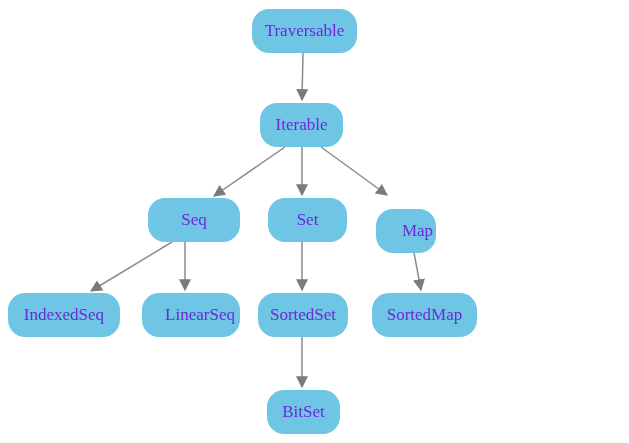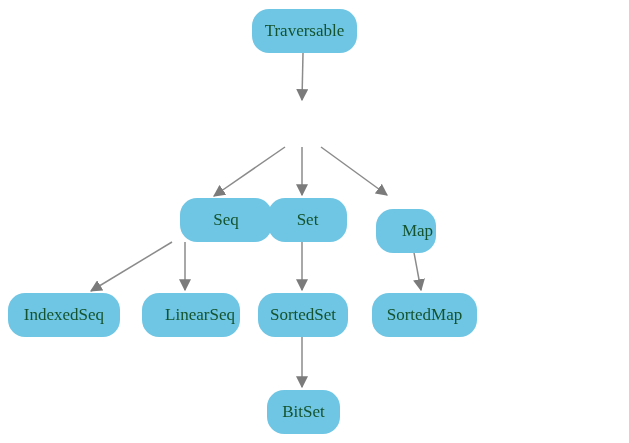--- a/index.html
+++ b/index.html
@@ -20,36 +20,36 @@
     left: 0;
     top: 0;
     width: 629px;
     height: 443px;
     pointer-events: none;
   }
   .node {
     position: absolute;
     height: 44px;
     background: #6FC6E4;
-    color: #14532d;
+    color: #6d28d9;
     border-radius: 17px;
     display: flex;
     align-items: center;
     justify-content: center;
     font-size: 17px;
     line-height: 1;
     cursor: pointer;
     user-select: none;
     box-sizing: border-box;
     padding-bottom: 1px;
   }
   
   .n-traversable { left: 252px; top: 9px;   width: 105px; }
   .n-iterable    { left: 260px; top: 103px; width: 83px;  }
-  .n-seq         { left: 148px; top: 198px; width: 92px; margin-left: 32px;  }
+  .n-seq         { left: 148px; top: 198px; width: 92px;  }
   .n-set         { left: 268px; top: 198px; width: 79px;  }
   .n-map         { left: 376px; top: 209px; width: 60px; padding-left: 23px;  }
   .n-indexedseq  { left: 8px;   top: 293px; width: 112px; }
   .n-linearseq   { left: 142px; top: 293px; width: 98px; padding-left: 18px;  }
   .n-sortedset   { left: 258px; top: 293px; width: 90px;  }
   .n-sortedmap   { left: 372px; top: 293px; width: 105px; }
   .n-bitset      { left: 267px; top: 390px; width: 73px; text-align: right;  }
   .edge-line {
     stroke: #8B8B8B;
     stroke-width: 1.5;
@@ -73,20 +73,21 @@
     <line class="edge-line" x1="321" y1="147" x2="387" y2="195" marker-end="url(#arrowhead)"></line>
     <line class="edge-line" x1="172" y1="242" x2="91" y2="291" marker-end="url(#arrowhead)"></line>
     <line class="edge-line" x1="185" y1="242" x2="185" y2="290" marker-end="url(#arrowhead)"></line>
     <line class="edge-line" x1="302" y1="242" x2="302" y2="290" marker-end="url(#arrowhead)"></line>
     <line class="edge-line" x1="412" y1="242" x2="421" y2="290" marker-end="url(#arrowhead)"></line>
     <line class="edge-line" x1="302" y1="337" x2="302" y2="387" marker-end="url(#arrowhead)"></line>
   </svg>
 
   <div class="node n-traversable">Traversable</div>
 
+  <div class="node n-iterable">Iterable</div>
 
   <div class="node n-seq">Seq</div>
 
   <div class="node n-set">Set</div>
 
   <div class="node n-map">Map</div>
 
   <div class="node n-indexedseq">IndexedSeq</div>
 
   <div class="node n-linearseq">LinearSeq</div>

